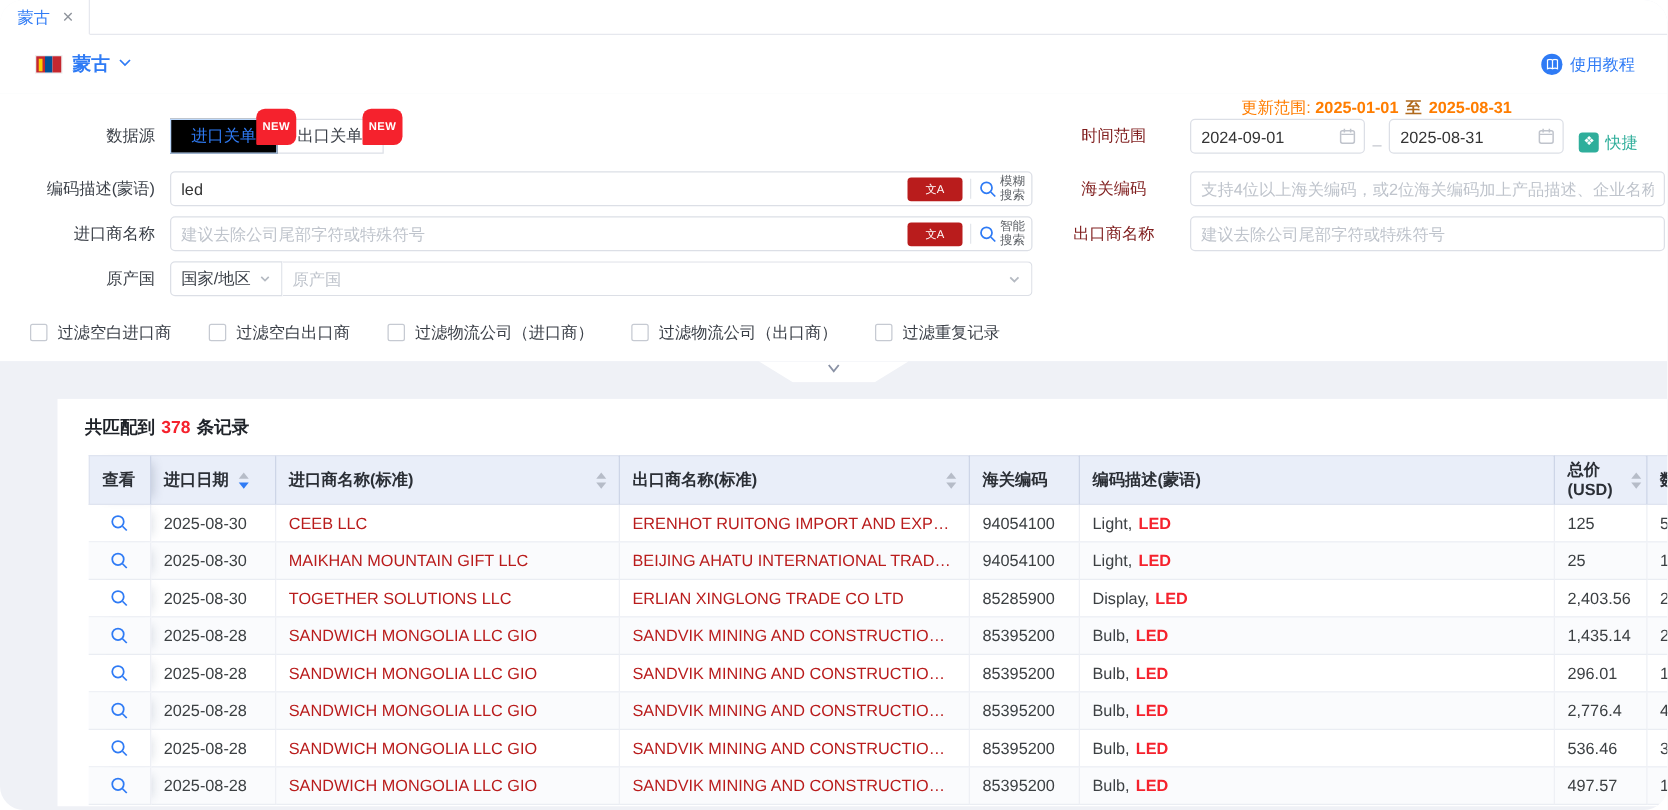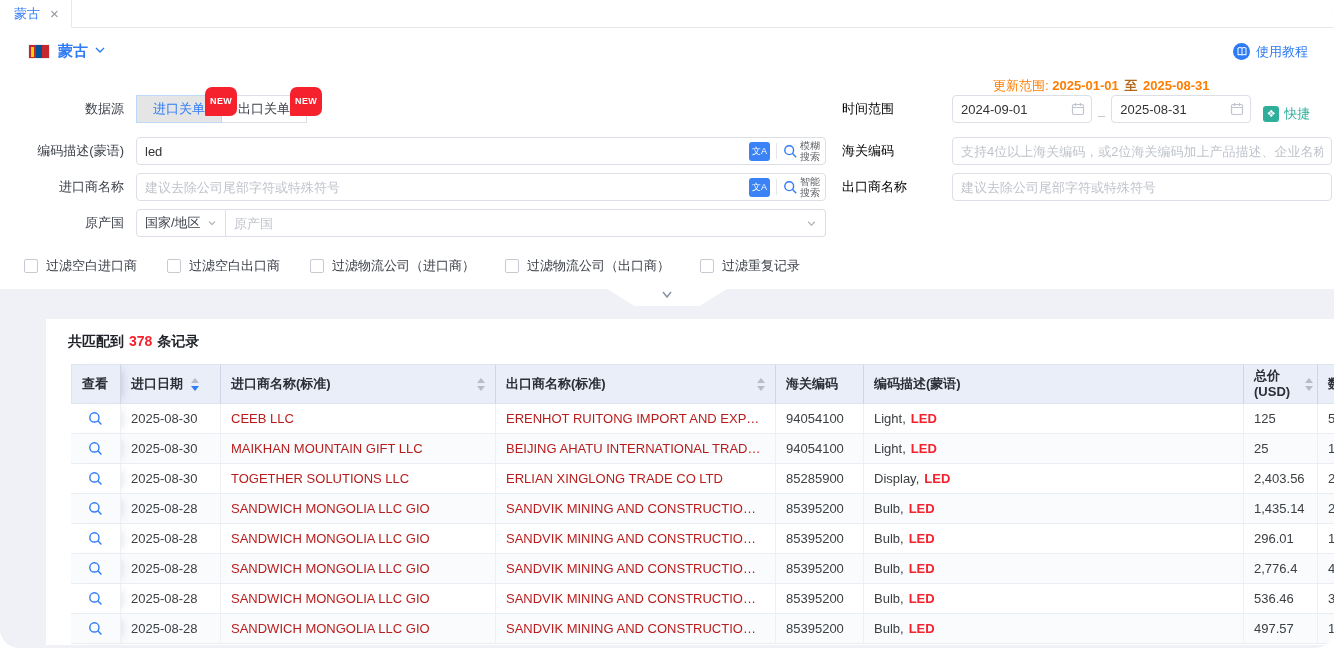--- a/index.html
+++ b/index.html
@@ -25,43 +25,43 @@
   .spacer { flex:1; }
   .tutorial { display:flex; align-items:center; gap:6px; color:#2f7bf5; cursor:pointer; }
   .tut-icon { width:17px; height:17px; border-radius:50%; background:#2f7bf5; display:flex; align-items:center; justify-content:center; }
   .tut-icon svg { display:block; }
 
   
   .filter-card { position:relative; background:#fff; padding:20px 0 14px 24px; }
   .frow { display:flex; align-items:flex-start; margin-bottom:8px; }
   .frow.first { margin-bottom:14px; }
   .flabel { width:112px; text-align:right; padding-right:12px; line-height:28px; color:#3a3f47; flex:none; white-space:nowrap; }
-  .rlabel { width:110px; text-align:left; padding-right:12px; line-height:28px; color:#000000; flex:none; white-space:nowrap; margin-left:16px; }
+  .rlabel { width:110px; text-align:center; padding-right:12px; line-height:28px; color:#7f1d1d; flex:none; white-space:nowrap; margin-left:16px; }
   .lfield { width:690px; flex:none; position:relative; }
   .rfield { width:380px; flex:none; position:relative; }
 
   .update-range { position:absolute; top:2px; left:993px; width:330px; white-space:nowrap; color:#ff7d00; font-size:13px; }
   .update-range b { color:#ff7d00; }
   .update-range .to { color:#b06a1e; font-weight:bold; margin:0 2px; }
 
   
   .src-tabs { display:flex; }
   .src-tab { position:relative; height:28px; line-height:26px; padding:0 16px; border:1px solid #dcdfe6; background:#fff; color:#3a3f47; cursor:pointer; }
-  .src-tab.active { background:#e5e5e5; border-color:#bcd8fb; color:#2f7bf5; z-index:1; }
+  .src-tab.active { background:#000000; border-color:#bcd8fb; color:#2f7bf5; z-index:1; }
   .src-tab + .src-tab { margin-left:-1px; }
   .badge-new { position:absolute; top:-9px; right:-16px; background:#f5222d; color:#fff; font-size:9px; font-weight:bold;
     padding:1px 5px 2px; border-radius:7px 7px 7px 1px; letter-spacing:.3px; }
 
   
   .inp { width:100%; height:28px; border:1px solid #dcdfe6; border-radius:4px; padding:0 8px; font-size:13px; color:#333;
     font-family:inherit; outline:none; background:#fff; }
   .inp::placeholder { color:#bfc4cc; }
   .inp.pad-icons { padding-right:92px; }
   .inline-tools { position:absolute; right:6px; top:0; height:28px; display:flex; align-items:center; gap:6px; }
-  .trans-icon { width:21px; height:19px; background:#3b82f6; border-radius:3px; color:#fff; font-size:9px; line-height:19px; text-align:center; cursor:pointer; }
+  .trans-icon { width:44px; height:19px; background:#b91c1c; border-radius:3px; color:#fff; font-size:9px; line-height:19px; text-align:center; cursor:pointer; }
   .tool-div { width:1px; height:16px; background:#e3e6eb; }
   .mode-search { display:flex; align-items:center; gap:2px; cursor:pointer; }
   .mode-text { font-size:10px; color:#5f6368; line-height:1.1; }
 
   
   .origin-wrap { display:flex; width:690px; }
   .origin-select { width:90px; height:28px; border:1px solid #dcdfe6; border-radius:4px 0 0 4px; display:flex; align-items:center;
     justify-content:space-between; padding:0 8px; background:#fff; color:#3a3f47; cursor:pointer; flex:none; }
   .origin-input { border-radius:0 4px 4px 0; border-left:none; padding-right:28px; }
   .origin-chev { position:absolute; right:9px; top:8px; }

